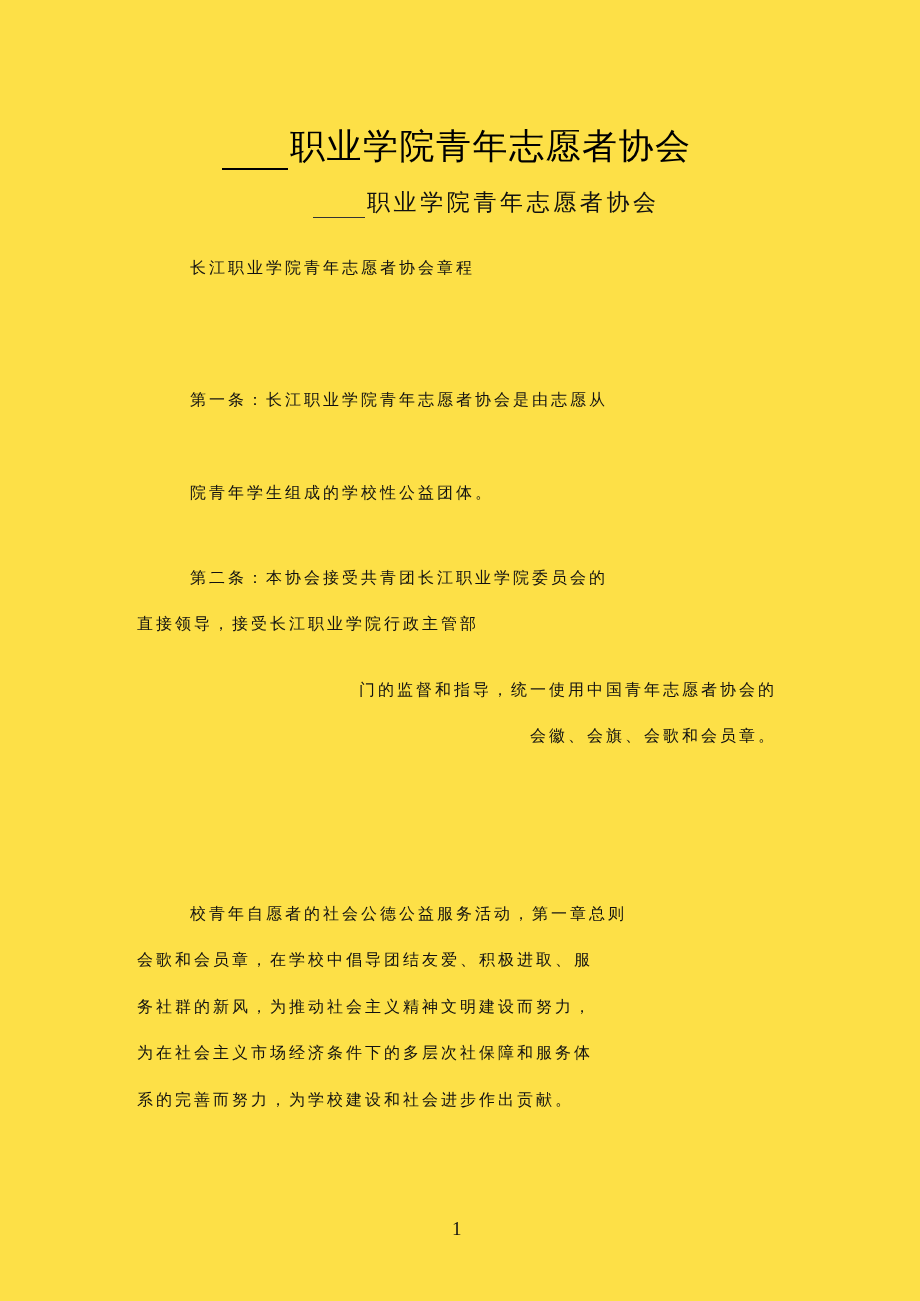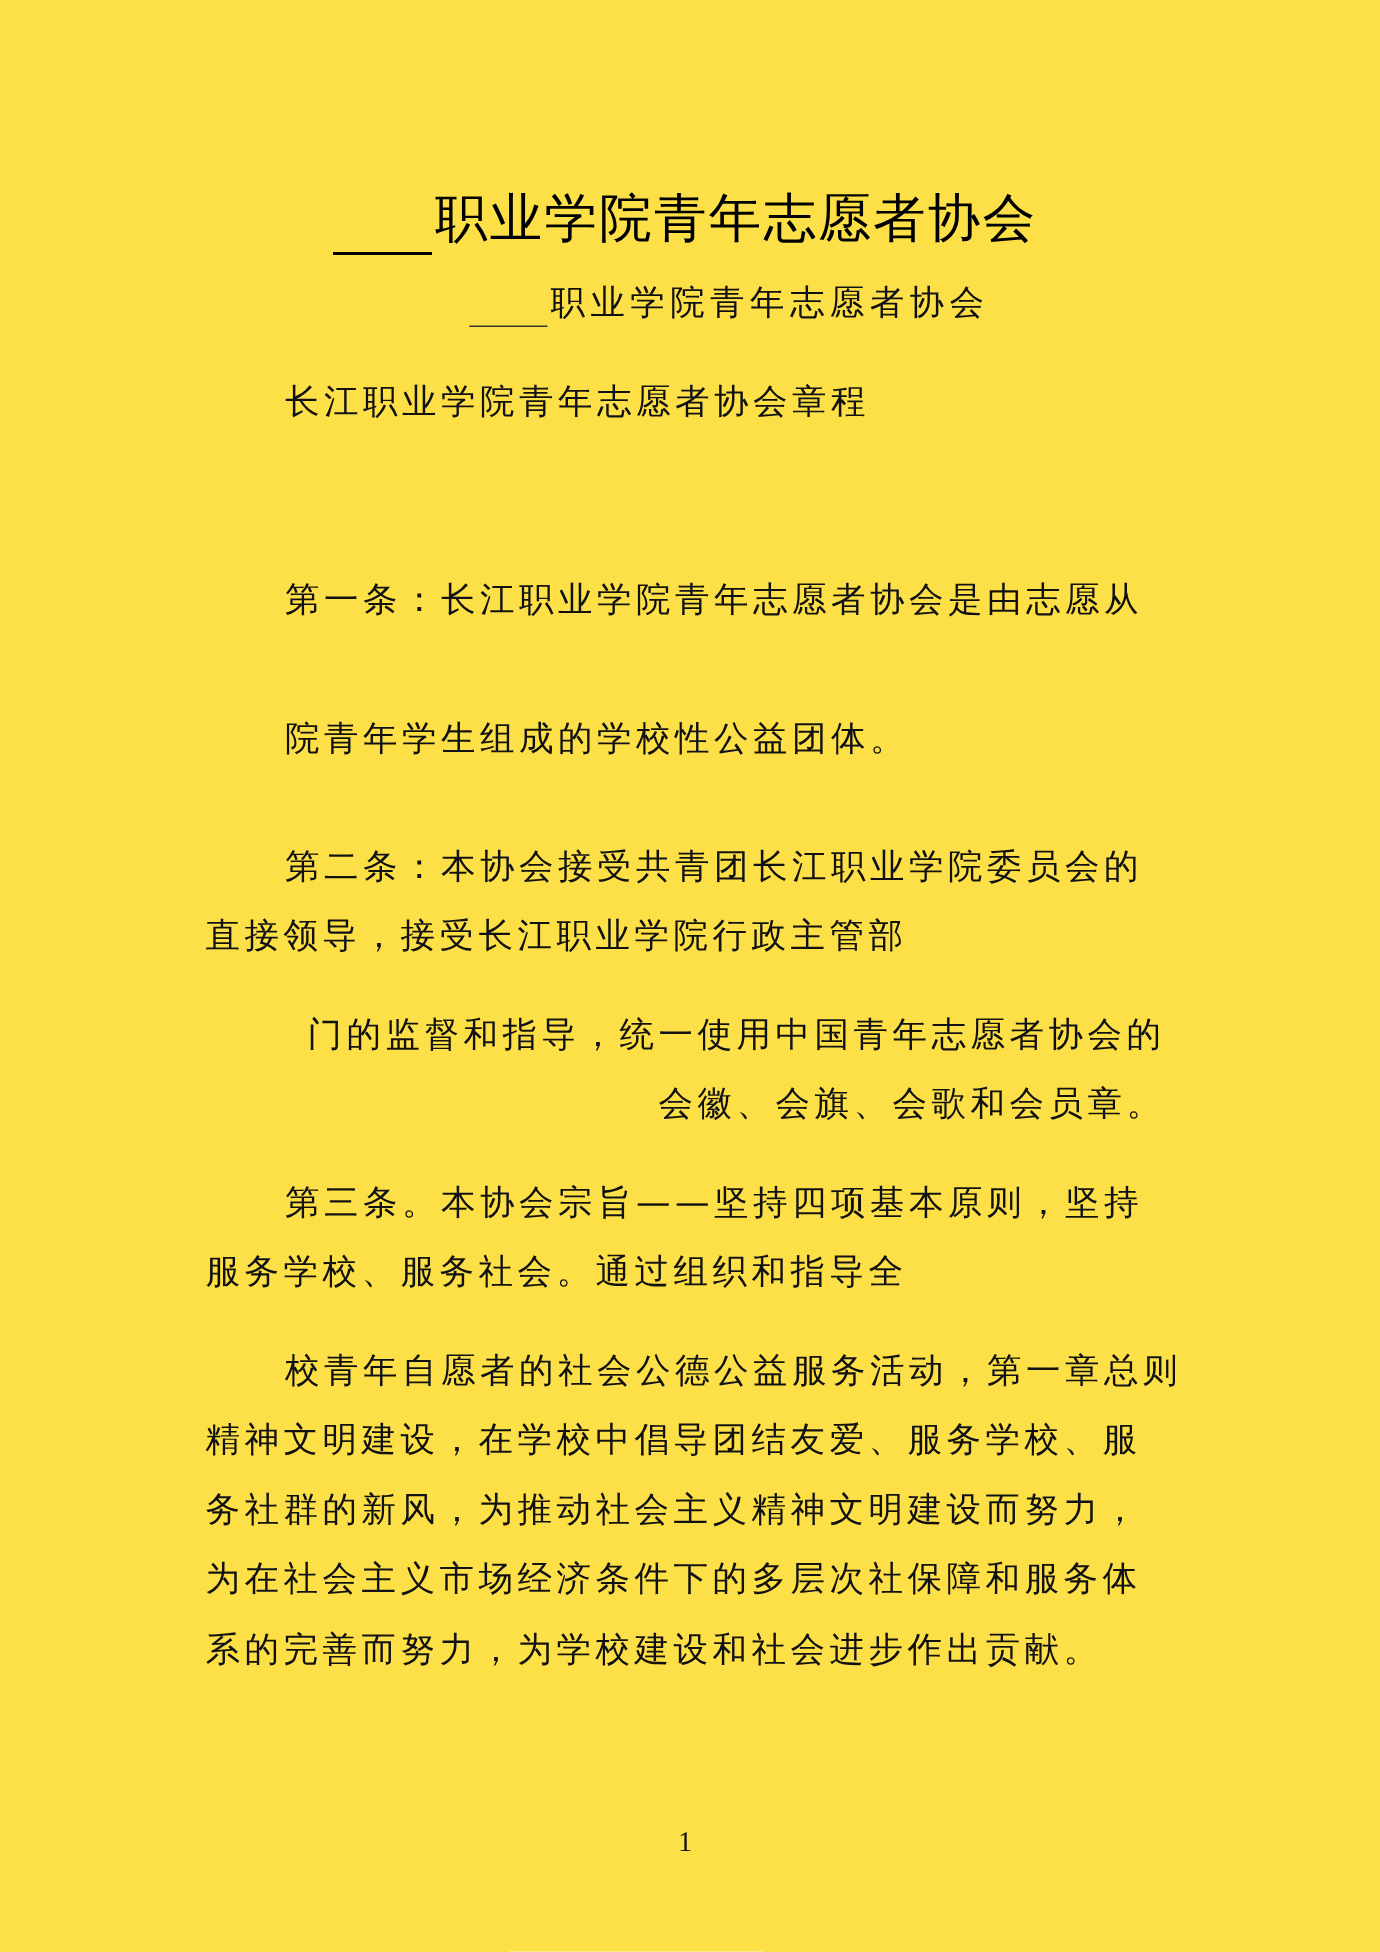--- a/index.html
+++ b/index.html
@@ -5,21 +5,21 @@
   html, body { margin: 0; padding: 0; background: #ffffff; }
   body { width: 920px; height: 1301px; position: relative; overflow: hidden;
          font-family: "DejaVu Sans", "Liberation Sans", sans-serif; color: #000; }
   .page { position: absolute; left: 0; top: 0; width: 920px; height: 1301px; background: #fde047; }
   .title { position: absolute; left: 222px; top: 122px; height: 48px; display: flex; align-items: flex-end;
            font-size: 35px; line-height: 48px; letter-spacing: 1.5px; white-space: nowrap; }
   .title .blank { display: inline-block; width: 66px; border-bottom: 2px solid #000; margin-right: 2px; height: 40px; }
   .subtitle { position: absolute; left: 313px; top: 186px; height: 32px; display: flex; align-items: flex-end;
               font-size: 23px; line-height: 32px; letter-spacing: 3.6px; white-space: nowrap; color: #111; }
   .subtitle .blank { display: inline-block; width: 52px; border-bottom: 1.5px solid #333; margin-right: 2px; height: 26px; }
-  .para { position: absolute; left: 137px; width: 640px; font-size: 23px; letter-spacing: 3px;
+  .para { position: absolute; left: 137px; width: 640px; font-size: 16px; letter-spacing: 3px;
           line-height: 46.4px; color: #111; white-space: nowrap; }
   .line { display: block; height: 46.4px; }
   .indent { padding-left: 53px; }
   .page-num { position: absolute; left: 452px; top: 1218px; font-family: "Liberation Serif", serif;
               font-size: 19px; color: #111; }
 </style>
 </head>
 <body>
 
 <div class="page">
@@ -50,28 +50,24 @@
   <div class="para" style="top:555px;">
     <span class="line indent">第二条：本协会接受共青团长江职业学院委员会的</span>
     <span class="line">直接领导，接受长江职业学院行政主管部</span>
   </div>
 
   <div class="para" style="top:667px;text-align:right;">
     <span class="line indent">门的监督和指导，统一使用中国青年志愿者协会的</span>
     <span class="line">会徽、会旗、会歌和会员章。</span>
   </div>
 
-  <div class="para" style="top:779px;">
-    <span class="line indent">第三条。本协会宗旨——坚持四项基本原则，坚持</span>
-    <span class="line">服务学校、服务社会。通过组织和指导全</span>
-  </div>
 
   <div class="para" style="top:891px;">
     <span class="line indent">校青年自愿者的社会公德公益服务活动，第一章总则</span>
-    <span class="line">精神文明建设，在学校中倡导团结友爱、服务学校、服</span>
+    <span class="line">会歌和会员章，在学校中倡导团结友爱、积极进取、服</span>
     <span class="line">务社群的新风，为推动社会主义精神文明建设而努力，</span>
     <span class="line">为在社会主义市场经济条件下的多层次社保障和服务体</span>
     <span class="line">系的完善而努力，为学校建设和社会进步作出贡献。</span>
   </div>
 
   <div class="page-num">1</div>
 
 </div>
 
 </body></html>

